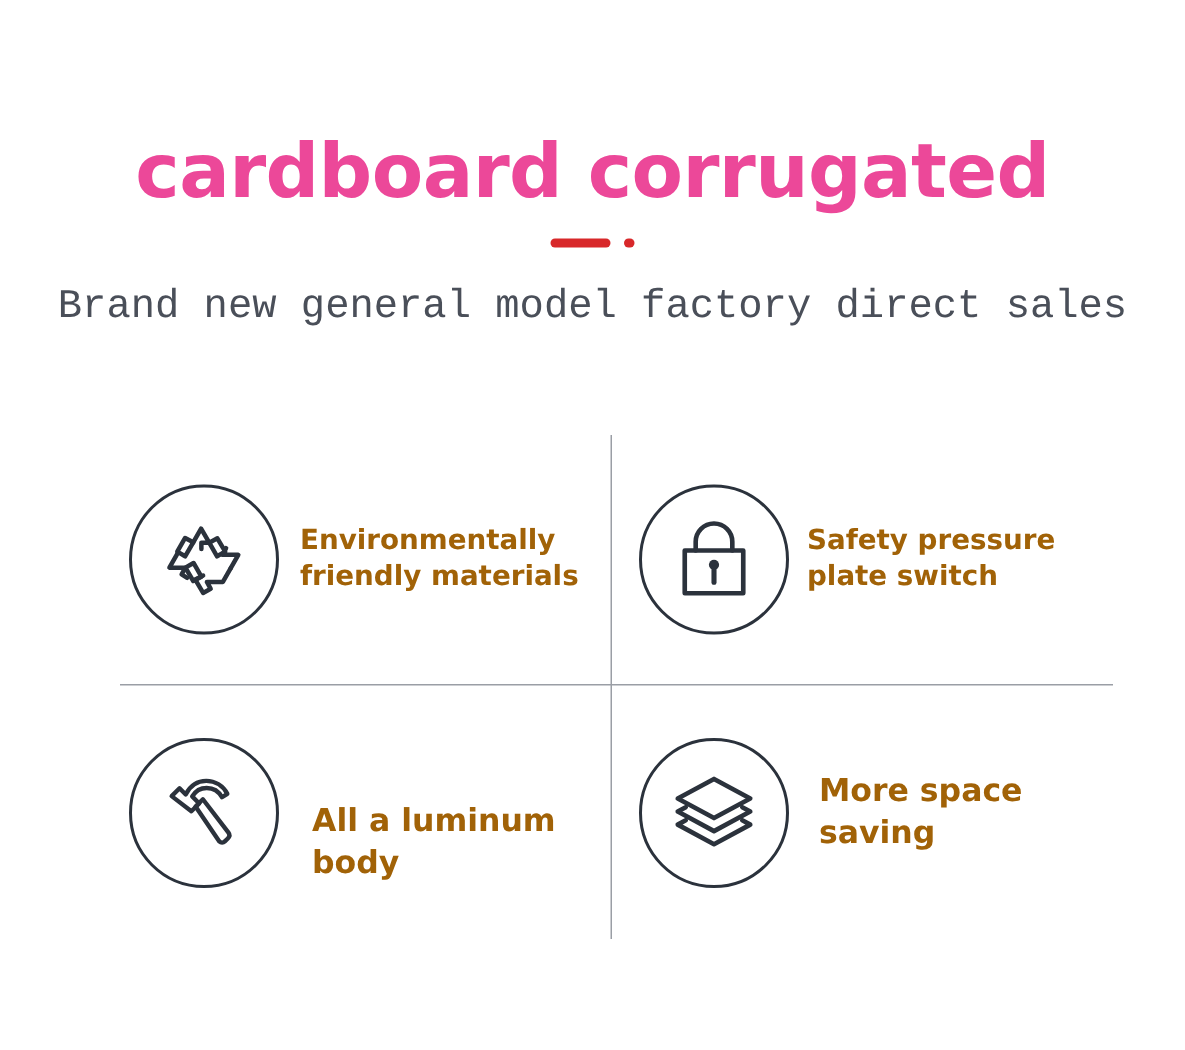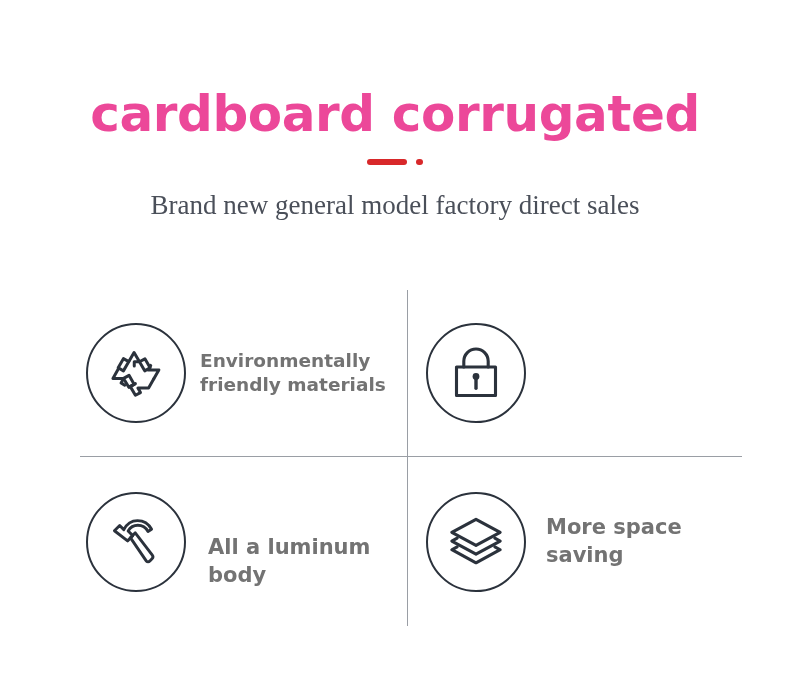--- a/index.html
+++ b/index.html
@@ -57,21 +57,21 @@
   .divider-dot {
     display: block;
     width: 7px;
     height: 6px;
     border-radius: 3px;
     background: #d8282a;
   }
   .page-subtitle {
     margin: 0;
     padding-top: 20px;
-    font-family: Liberation Serif, serif;
+    font-family: Liberation Mono, monospace;
     font-size: 27px;
     font-weight: normal;
     line-height: 34px;
     color: #4a4f59;
     white-space: nowrap;
   }
 
   
   .features {
     position: absolute;
@@ -115,21 +115,21 @@
     align-items: center;
     justify-content: center;
     box-sizing: border-box;
   }
   .icon-circle svg {
     display: block;
   }
   .feature-label {
     font-family: "DejaVu Sans", sans-serif;
     font-weight: bold;
-    color: #737373;
+    color: #a16207;
     line-height: 1.32;
   }
   .cell-tl .feature-label,
   .cell-tr .feature-label {
     font-size: 18.5px;
     max-width: 190px;
   }
   .cell-bl .feature-label,
   .cell-br .feature-label {
     font-size: 21px;
@@ -180,20 +180,21 @@
 
     <div class="feature cell-tr">
       <div class="icon-circle">
         <svg width="56" height="60" viewBox="0 0 56 60" fill="none" stroke="#2b323c" stroke-width="3.1" stroke-linejoin="round" stroke-linecap="round">
           <rect x="8.5" y="24" width="39" height="28.5"></rect>
           <path d="M15.8 24 L15.8 18.2 C15.8 11.4 21.2 6.0 28 6.0 C34.8 6.0 40.2 11.4 40.2 18.2 L40.2 24"></path>
           <circle cx="28" cy="33.5" r="3.4" fill="#2b323c" stroke="none"></circle>
           <path d="M28 35.6 L28 45.2" stroke-width="3.4"></path>
         </svg>
       </div>
+      <div class="feature-label">Safety pressure plate switch</div>
     </div>
 
     <div class="feature cell-bl">
       <div class="icon-circle">
         <svg width="60" height="60" viewBox="0 0 64 64" fill="none" stroke="#2b323c" stroke-width="3.1" stroke-linejoin="round" stroke-linecap="round">
 
           <path d="M9.0 20.0 L14.6 14.4 L19.0 18.8 C22.0 13.0 27.2 9.2 33.6 9.2 C40.0 9.2 45.6 12.8 48.6 18.4 L44.8 20.8 C42.6 16.8 38.6 14.2 33.9 14.2 C29.6 14.2 25.8 16.6 23.6 20.2 L28.6 25.2 L23.0 30.8 Z"></path>
 
           <path d="M26.0 27.4 L31.2 22.2 L49.4 46.0 C50.3 47.2 50.2 48.8 49.1 49.9 L46.8 52.2 C45.7 53.3 44.0 53.3 42.9 52.2 Z"></path>
         </svg>

